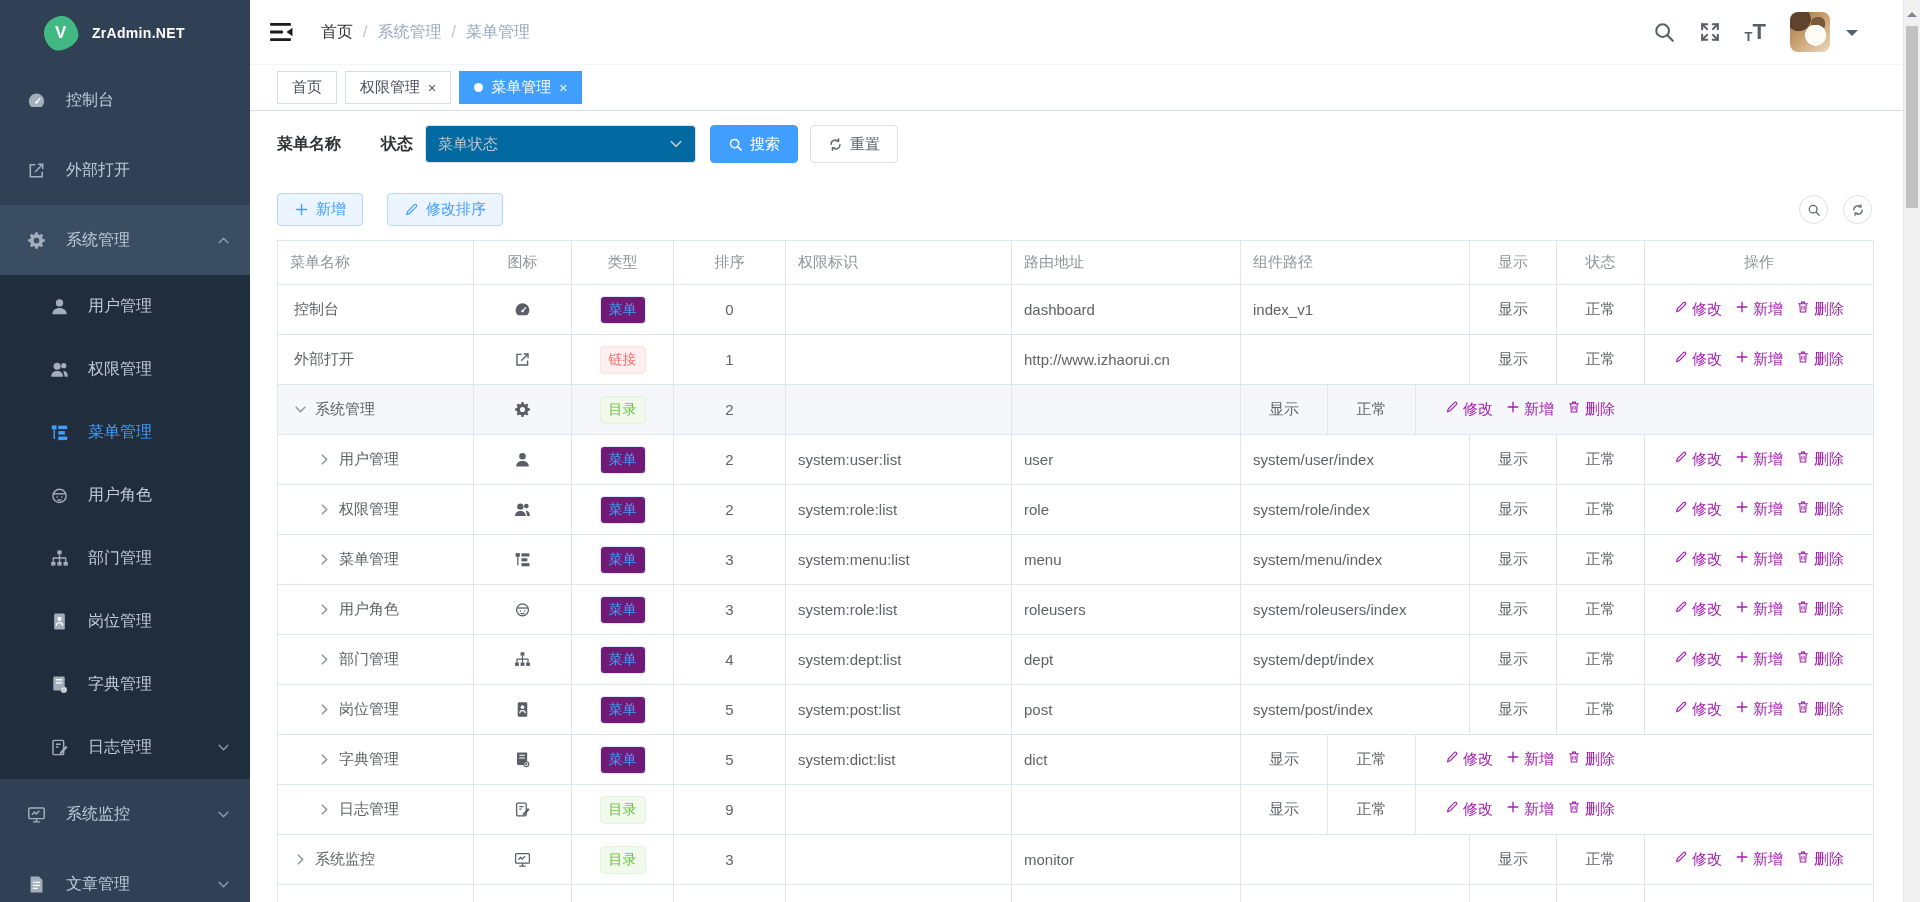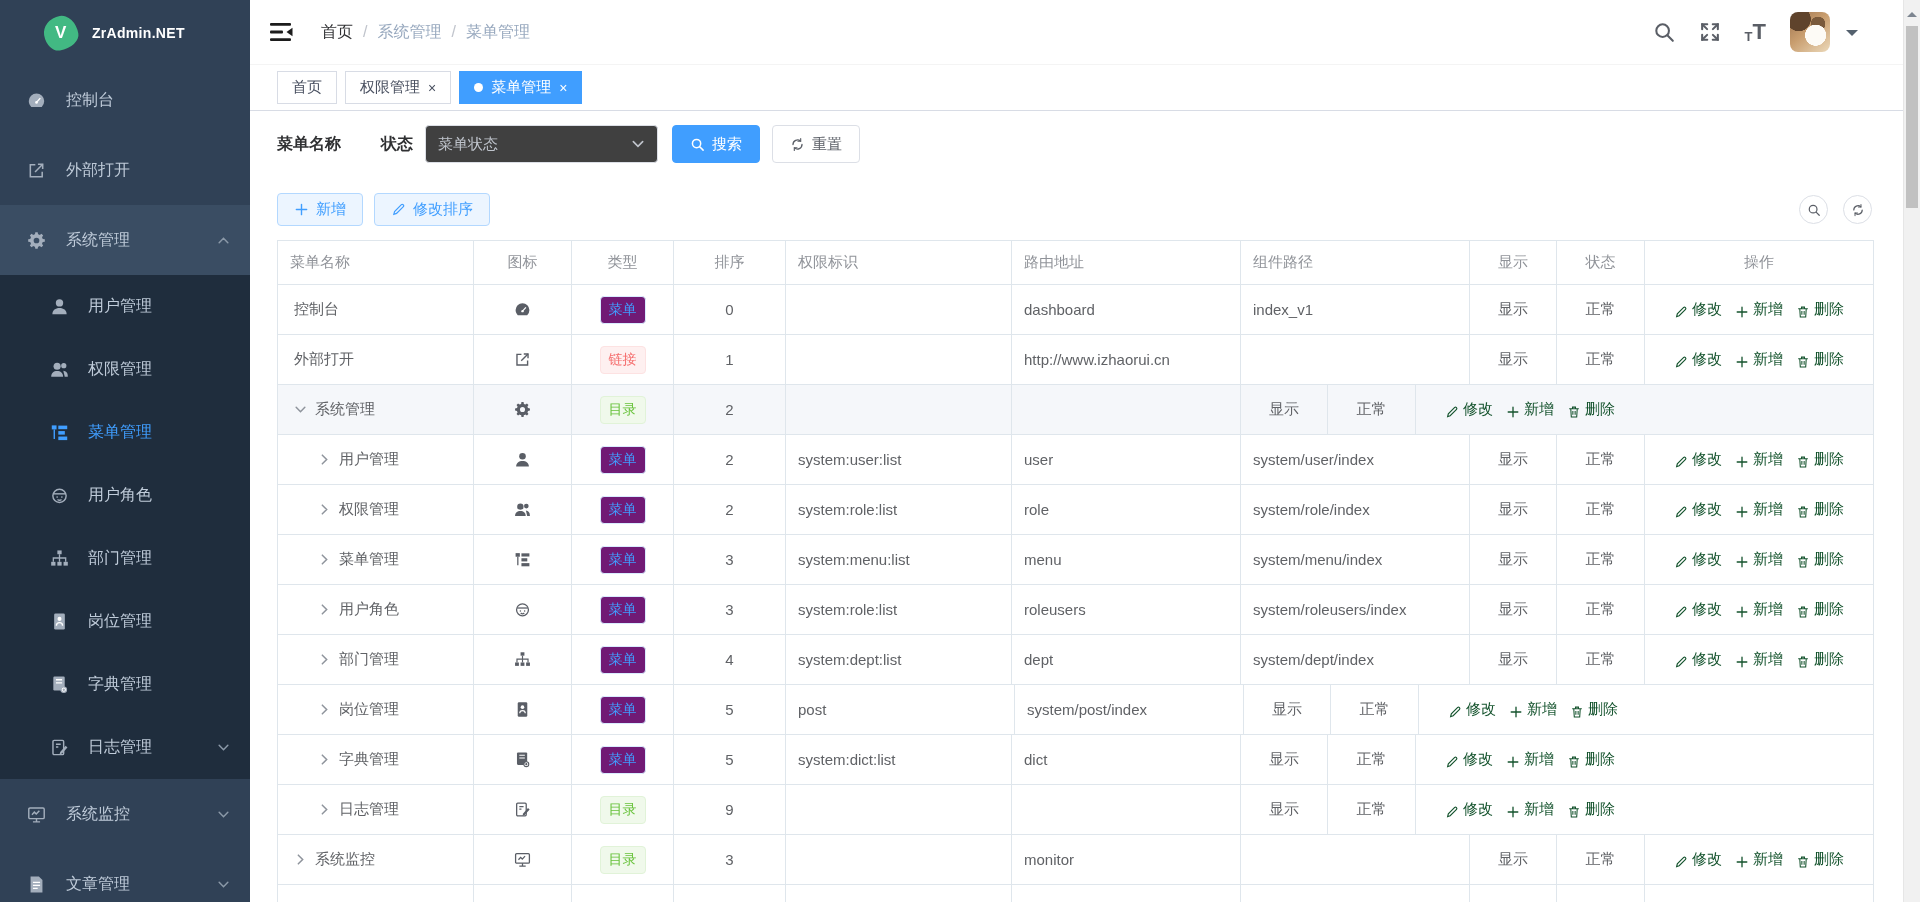--- a/index.html
+++ b/index.html
@@ -60,33 +60,33 @@
 .tab .x{font-size:14px;line-height:1;cursor:pointer}
 
 
 .content{padding:14px 0 0 27px;flex:1;overflow:hidden}
 .filter-row{display:flex;align-items:center;height:38px;width:1595px}
 .flabel{font-size:16px;font-weight:bold;color:#303133;margin-right:12px;white-space:nowrap}
 .flabel.second{margin-left:28px}
 .finput{width:233px;height:38px;border:1px solid #dcdfe6;border-radius:4px;padding:0 12px;font-size:15px;
   color:#606266;font-family:inherit;outline:none}
 .finput::placeholder{color:#bfc4cc}
-.fselect{width:233px;height:38px;border:1px solid #dcdfe6;border-radius:4px;padding:0 12px;font-size:15px;
-  color:#bfc4cc;display:flex;align-items:center;justify-content:space-between;cursor:pointer;background:#404040}
+.fselect{width:271px;height:38px;border:1px solid #dcdfe6;border-radius:4px;padding:0 12px;font-size:15px;
+  color:#bfc4cc;display:flex;align-items:center;justify-content:space-between;cursor:pointer;background:#0369a1}
 .fselect .sel-chev{width:14px;height:14px;color:#c0c4cc}
 .fselect .sel-chev svg{width:100%;height:100%;display:block}
 .btn{height:38px;border-radius:4px;font-size:15px;display:inline-flex;align-items:center;justify-content:center;
   gap:7px;cursor:pointer;border:1px solid transparent;font-family:inherit;white-space:nowrap}
 .btn .bicon{width:15px;height:15px}
 .btn .bicon svg{width:100%;height:100%;display:block}
 .btn-primary{background:#409eff;border-color:#409eff;color:#fff;width:88px;margin-left:14px}
 .btn-default{background:#fff;border-color:#dcdfe6;color:#5a5e66;width:88px;margin-left:12px}
 .action-row{display:flex;align-items:center;margin-top:30px;width:1595px}
 .btn-plain{background:#ecf5ff;border-color:#b3d8ff;color:#409eff;height:33px;font-size:15px;padding:0 16px}
-.btn-plain + .btn-plain{margin-left:11px}
+.btn-plain + .btn-plain{margin-left:24px}
 .circle-btns{margin-left:auto;display:flex;gap:15px}
 .circle-btn{width:29px;height:29px;border-radius:50%;border:1px solid #dcdfe6;background:#fff;display:flex;
   align-items:center;justify-content:center;cursor:pointer;color:#5a5e66}
 .circle-btn .bicon{width:14px;height:14px}
 .circle-btn .bicon svg{width:100%;height:100%;display:block}
 
 
 .table{width:1597px;margin-top:14px;border:1px solid #dfe6ec;border-bottom:none;font-size:15px}
 .thead{display:flex;height:44px;background:#fff;border-bottom:1px solid #dfe6ec}
 .th{display:flex;align-items:center;color:#909399;font-weight:500;padding-left:12px;border-right:1px solid #dfe6ec}
@@ -102,21 +102,21 @@
 .tree-arrow{width:13px;height:13px;color:#8f949c;flex-shrink:0;cursor:pointer}
 .tree-arrow svg{width:100%;height:100%;display:block}
 .ticon{width:17px;height:17px;color:#5a5e66}
 .ticon svg{width:100%;height:100%;display:block}
 .tag{height:28px;min-width:42px;padding:0 8px;border-radius:4px;font-size:14px;display:inline-flex;
   align-items:center;justify-content:center;border:1px solid transparent}
 .tag-menu{background:#701a75;border-color:#d9ecff;color:#409eff}
 .tag-link{background:#fef0f0;border-color:#fde2e2;color:#f56c6c}
 .tag-dir{background:#f0f9eb;border-color:#e1f3d8;color:#67c23a}
 .ops{gap:13px}
-.op{color:#14532d;display:inline-flex;align-items:flex-end;gap:4px;cursor:pointer;text-decoration:none}
+.op{color:#a21caf;display:inline-flex;align-items:flex-start;gap:4px;cursor:pointer;text-decoration:none}
 .opicon{width:14px;height:14px}
 .opicon svg{width:100%;height:100%;display:block}
 
 
 .scrollbar{position:absolute;right:0;top:0;width:17px;height:902px;background:#f1f1f1;border-left:1px solid #e6e6e6}
 .sb-arrow{width:0;height:0;border:5px solid transparent;border-bottom-color:#7d8590;margin:7px auto 0}
 .sb-thumb{position:absolute;top:26px;left:2px;width:12px;height:182px;background:#c1c1c1;cursor:pointer}
 </style>
 </head>
 <body>
@@ -877,20 +877,21 @@
                     <rect x="3.5" y="1.2" width="9" height="13.6" rx="1.2" fill="currentColor"></rect>
                     <circle cx="8" cy="5.8" r="1.7" fill="#fff"></circle>
                     <path d="M5.4 11.6c0-1.7 1.2-2.6 2.6-2.6s2.6.9 2.6 2.6" stroke="#fff" stroke-width="1.1" fill="none"></path>
                   </svg>
                 </span>
               </div>
               <div class="td c2 center">
                 <span class="tag tag-menu">菜单</span>
               </div>
               <div class="td c3 center">5</div>
+              <div class="td c4">system:post:list</div>
               <div class="td c5">post</div>
               <div class="td c6">system/post/index</div>
               <div class="td c7 center">显示</div>
               <div class="td c8 center">正常</div>
               <div class="td c9 center ops">
                 <a class="op">
                   <span class="opicon">
                     <svg viewBox="0 0 16 16" fill="none" stroke="currentColor" stroke-width="1.3">
                       <path d="M3 13.2l.8-3.1 7.3-7.3a1.2 1.2 0 0 1 1.7 0l.4.4a1.2 1.2 0 0 1 0 1.7l-7.3 7.3-2.9 1z"></path>
                     </svg>

